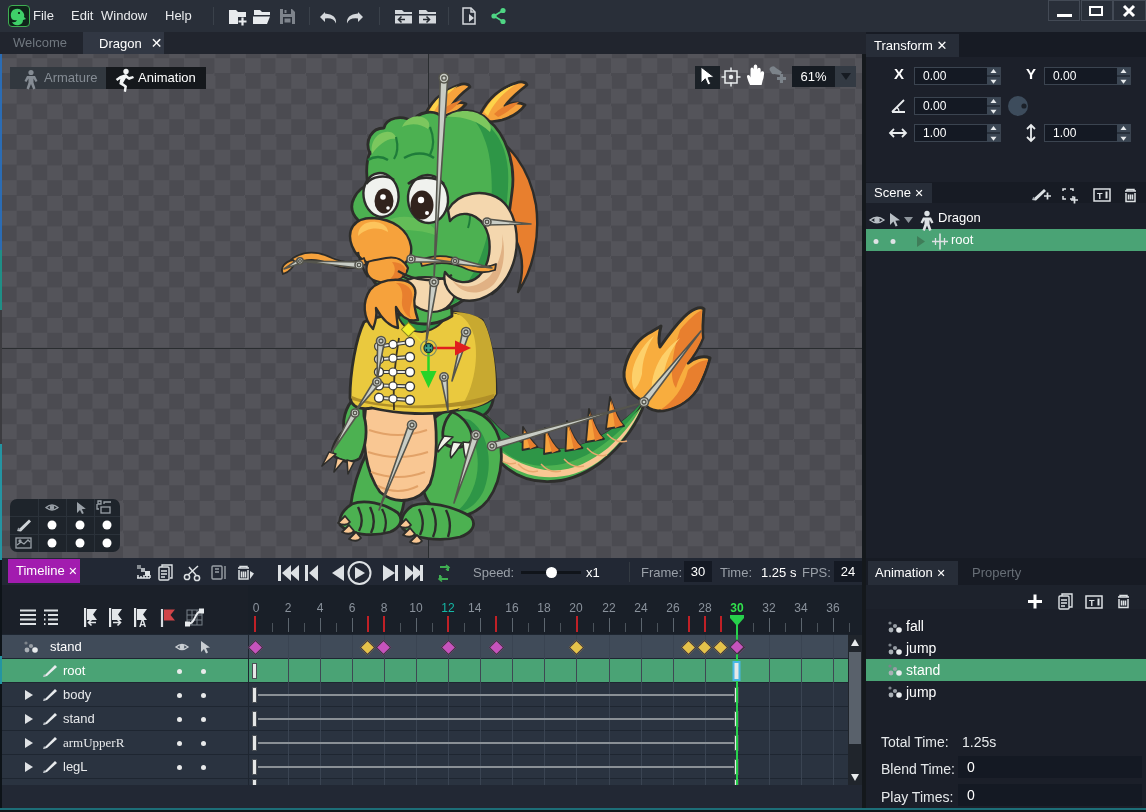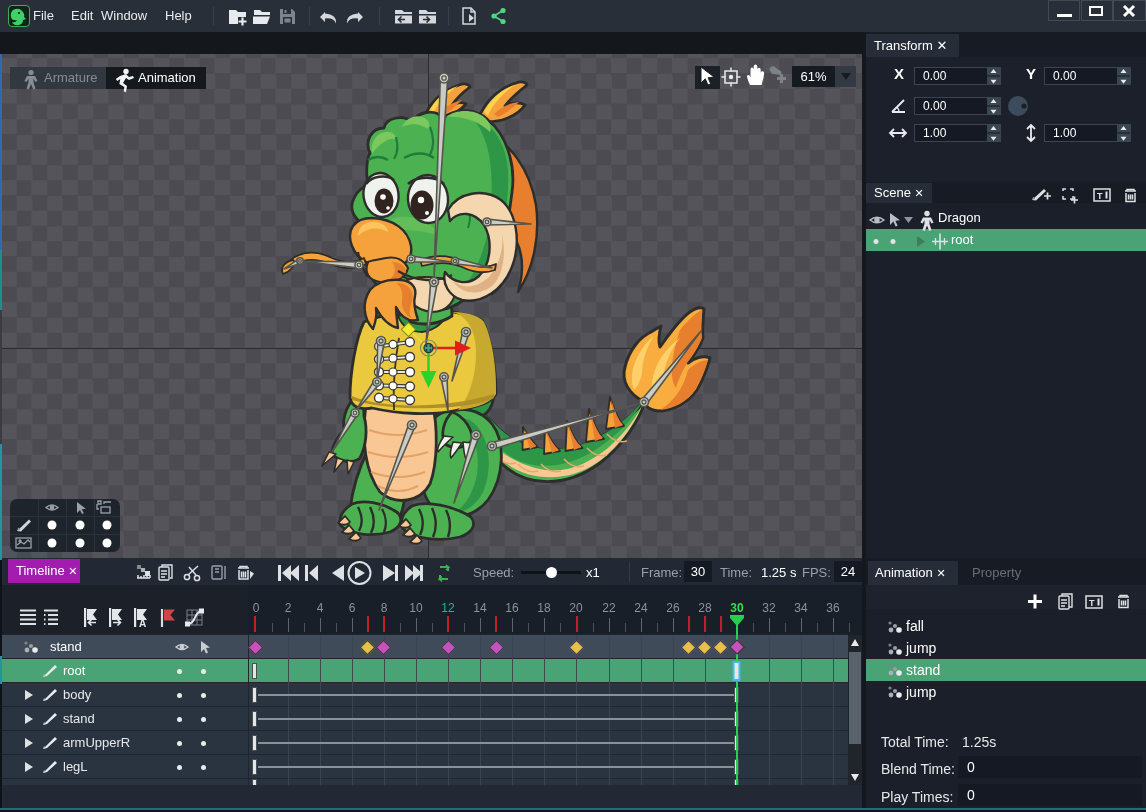--- a/index.html
+++ b/index.html
@@ -78,20 +78,26 @@
     <div class="winbtn" style="left:1048px;width:32px;"></div>
     <div class="winbtn" style="left:1081px;width:32px;"></div>
     <div class="winbtn" style="left:1113px;width:33px;"></div>
     <div class="abs" style="left:1057px;top:14px;width:15px;height:3px;background:#fff;"></div>
     <div class="abs" style="left:1089px;top:6px;width:14px;height:10px;border:2px solid #fff;"></div>
     <svg class="abs" style="left:1121px;top:3px;" width="16" height="16">
         <path d="M3 3 L13 13 M13 3 L3 13" stroke="#fff" stroke-width="3"></path>
       </svg>
   </div>
 
+  <div class="abs" id="tabbar">
+    <div class="abs" style="left:13px;top:0;color:#70777f;font-size:13px;line-height:22px;">Welcome</div>
+    <div class="abs" style="left:83px;top:0;width:81px;height:22px;background:#313743;color:#fff;font-size:13px;line-height:22px;">
+      <span style="margin-left:16px;">Dragon</span><span style="margin-left:9px;font-size:14px;">✕</span>
+    </div>
+  </div>
 
   <div class="abs" id="canvas">
 
     <div class="abs" style="left:0;top:294px;width:862px;height:1px;background:#2a2d30;"></div>
     <div class="abs" style="left:428px;top:0;width:1px;height:504px;background:#2a2d30;"></div>
     <div id="dragonsvg" class="abs" style="left:0;top:0;">
         <svg class="abs" style="left:0;top:0;" width="862" height="504" viewBox="0 54 862 504" xmlns="http://www.w3.org/2000/svg">
           <path d="M 456 390
 C 470 405 478 438 500 462
 C 526 488 566 488 600 463
@@ -605,21 +611,21 @@
 
     <div class="abs" style="left:0;top:27px;width:862px;height:50px;background:#1b2029;"></div>
     <div class="abs" style="left:248px;top:27px;width:614px;height:50px;background:#191f28;"></div>
     <div class="abs" style="left:244px;top:43px;width:24px;text-align:center;color:#8a929c;font-size:12px;font-weight:normal;">0</div>
       <div class="abs" style="left:276px;top:43px;width:24px;text-align:center;color:#8a929c;font-size:12px;font-weight:normal;">2</div>
       <div class="abs" style="left:308px;top:43px;width:24px;text-align:center;color:#8a929c;font-size:12px;font-weight:normal;">4</div>
       <div class="abs" style="left:340px;top:43px;width:24px;text-align:center;color:#8a929c;font-size:12px;font-weight:normal;">6</div>
       <div class="abs" style="left:372px;top:43px;width:24px;text-align:center;color:#8a929c;font-size:12px;font-weight:normal;">8</div>
       <div class="abs" style="left:404px;top:43px;width:24px;text-align:center;color:#8a929c;font-size:12px;font-weight:normal;">10</div>
       <div class="abs" style="left:436px;top:43px;width:24px;text-align:center;color:#14b8a6;font-size:12px;font-weight:normal;">12</div>
-      <div class="abs" style="left:468px;top:43px;width:24px;text-align:center;color:#8a929c;font-size:12px;font-weight:normal;">14</div>
+      <div class="abs" style="left:468px;top:43px;width:24px;color:#8a929c;font-size:12px;font-weight:normal;">14</div>
       <div class="abs" style="left:500px;top:43px;width:24px;text-align:center;color:#8a929c;font-size:12px;font-weight:normal;">16</div>
       <div class="abs" style="left:532px;top:43px;width:24px;text-align:center;color:#8a929c;font-size:12px;font-weight:normal;">18</div>
       <div class="abs" style="left:564px;top:43px;width:24px;text-align:center;color:#8a929c;font-size:12px;font-weight:normal;">20</div>
       <div class="abs" style="left:597px;top:43px;width:24px;text-align:center;color:#8a929c;font-size:12px;font-weight:normal;">22</div>
       <div class="abs" style="left:629px;top:43px;width:24px;text-align:center;color:#8a929c;font-size:12px;font-weight:normal;">24</div>
       <div class="abs" style="left:661px;top:43px;width:24px;text-align:center;color:#8a929c;font-size:12px;font-weight:normal;">26</div>
       <div class="abs" style="left:693px;top:43px;width:24px;text-align:center;color:#8a929c;font-size:12px;font-weight:normal;">28</div>
       <div class="abs" style="left:725px;top:43px;width:24px;text-align:center;color:#31e24d;font-size:12px;font-weight:bold;">30</div>
       <div class="abs" style="left:757px;top:43px;width:24px;text-align:center;color:#8a929c;font-size:12px;font-weight:normal;">32</div>
       <div class="abs" style="left:789px;top:43px;width:24px;text-align:center;color:#8a929c;font-size:12px;font-weight:normal;">34</div>
@@ -730,21 +736,21 @@
       <div class="abs" style="left:833px;top:77px;width:1px;height:24px;background:#3a4452;"></div>
       <div class="abs" style="left:833px;top:101px;width:1px;height:24px;background:#3e4853;"></div>
       <div class="abs" style="left:833px;top:125px;width:1px;height:102px;background:#3a4452;"></div>
       <div class="abs" style="left:248px;top:77px;width:1px;height:150px;background:#1e2631;"></div>
       <div class="abs" style="left:50px;top:81px;color:#fff;font-size:13px;">stand</div>
       <div class="abs" style="left:63px;top:105px;color:#fff;font-size:13px;">root</div>
       <div class="abs" style="left:63px;top:129px;color:#e7e9eb;font-size:13px;">body</div>
       <div class="abs tri-r" style="left:25px;top:132px;"></div>
       <div class="abs" style="left:63px;top:153px;color:#e7e9eb;font-size:13px;">stand</div>
       <div class="abs tri-r" style="left:25px;top:156px;"></div>
-      <div class="abs" style="left:63px;top:177px;color:#e7e9eb;font-size:13px;">armUpperR</div>
+      <div class="abs" style="left:63px;top:177px;color:#e7e9eb;font-size:13px;font-family:Liberation Serif, serif;">armUpperR</div>
       <div class="abs tri-r" style="left:25px;top:180px;"></div>
       <div class="abs" style="left:63px;top:201px;color:#e7e9eb;font-size:13px;">legL</div>
       <div class="abs tri-r" style="left:25px;top:204px;"></div>
       <div class="dot" style="left:177px;top:111px;"></div>
       <div class="dot" style="left:201px;top:111px;"></div>
       <div class="dot" style="left:177px;top:135px;"></div>
       <div class="dot" style="left:201px;top:135px;"></div>
       <div class="dot" style="left:177px;top:159px;"></div>
       <div class="dot" style="left:201px;top:159px;"></div>
       <div class="dot" style="left:177px;top:183px;"></div>

